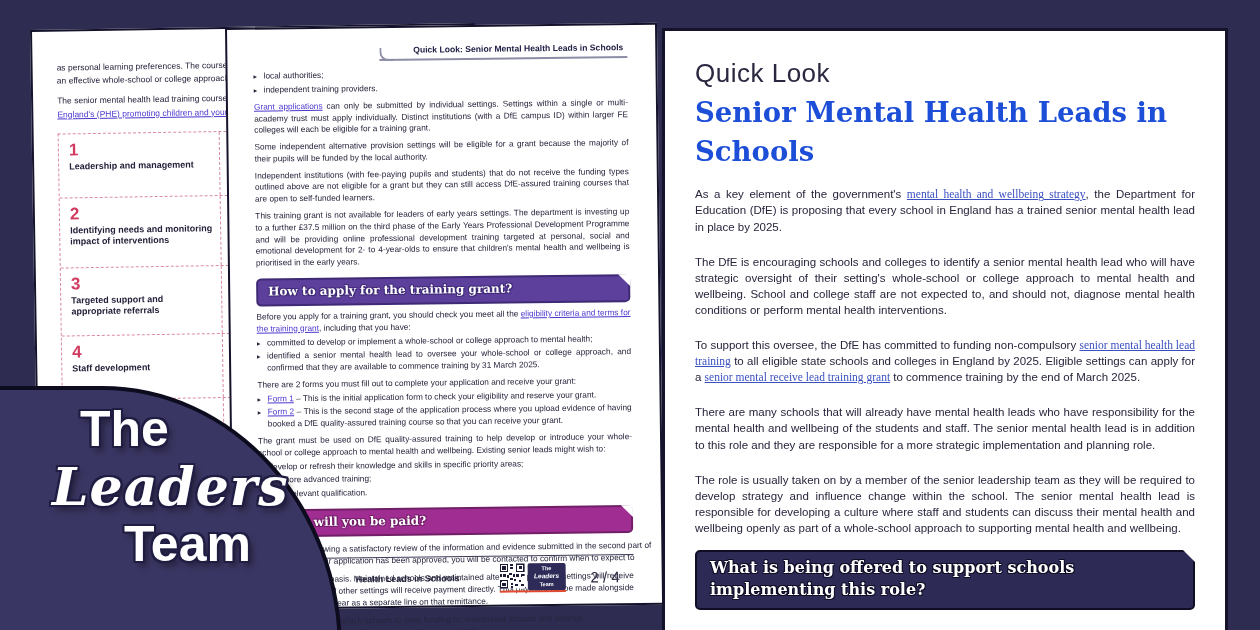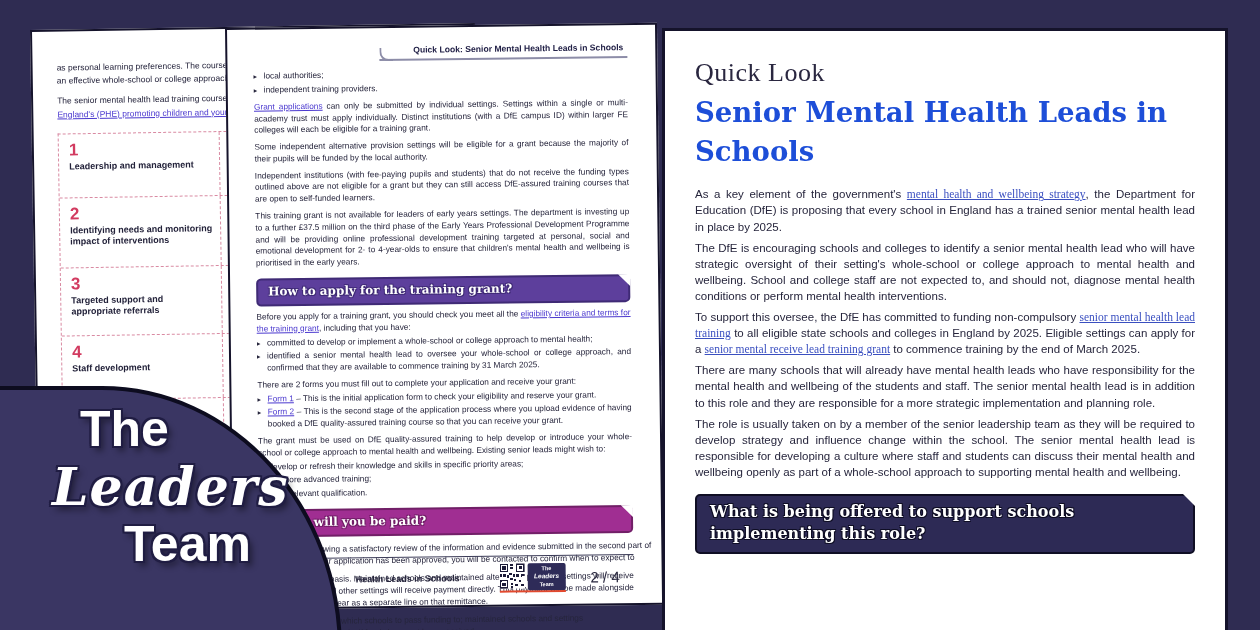--- a/index.html
+++ b/index.html
@@ -55,23 +55,23 @@
   .mf-brand { display:flex; align-items:stretch; margin-left:auto; border-bottom:2.5px solid #e2492e; }
   .qr { width:25px; height:25px; background:#fff; margin-right:3px; }
   .badge { width:38px; background:#2e2b58; border-radius:2px; color:#fff; text-align:center;
            font-size:5.5px; font-weight:bold; line-height:1.3; padding:2px 0; }
   .badge .scr { font-style:italic; font-size:6.5px; }
   .mf-page { font-size:15px; font-weight:normal; margin:0 14px 0 25px; }
 
   
   .page-right { left:662px; top:28px; width:566px; height:640px; z-index:3; border-width:3px;
                 padding:24px 30px 0 30px; color:#26253c; font-size:11.5px; line-height:1.4; }
-  .title-sm  { font-family:Liberation Serif, serif; font-size:26px; color:#2a2740; letter-spacing:.5px; }
+  .title-sm  { font-family:Liberation Sans, sans-serif; font-size:26px; color:#2a2740; letter-spacing:.5px; }
   .title-big { font-family:"DejaVu Serif", serif; font-size:27.5px; font-weight:bold; color:#1d4ed8; margin-top:2px; }
-  .page-right p { text-align:justify; margin-top:5px; }
+  .page-right p { text-align:justify; margin-top:19px; }
   .banner-right { font-size:16px; padding:5px 13px 6px; margin-top:14px; }
   .banner-role     { background:#f0790f; border-color:#d96208; text-shadow:-1px -1px 0 #c55a07,1px -1px 0 #c55a07,-1px 1px 0 #c55a07,1px 1px 0 #c55a07; }
   .banner-offer    { background:#2d2a55; border-color:#0f0e24; text-shadow:-1px -1px 0 #0f0e24,1px -1px 0 #0f0e24,-1px 1px 0 #0f0e24,1px 1px 0 #0f0e24; }
 
   
   .blob { position:absolute; left:-70px; top:386px; width:412px; height:360px; z-index:5;
           background:#3a3663; border:4px solid #0d0c1f; border-top-right-radius:240px 265px; }
   .logo { position:absolute; left:52px; top:402px; z-index:6; color:#fff;
           text-shadow:-2px -2px 0 #201d43, 2px -2px 0 #201d43, -2px 2px 0 #201d43, 2px 2px 0 #201d43,
                       0 -2px 0 #201d43, 0 2px 0 #201d43, -2px 0 0 #201d43, 2px 0 0 #201d43, 4px 5px 6px rgba(0,0,0,.45); }

